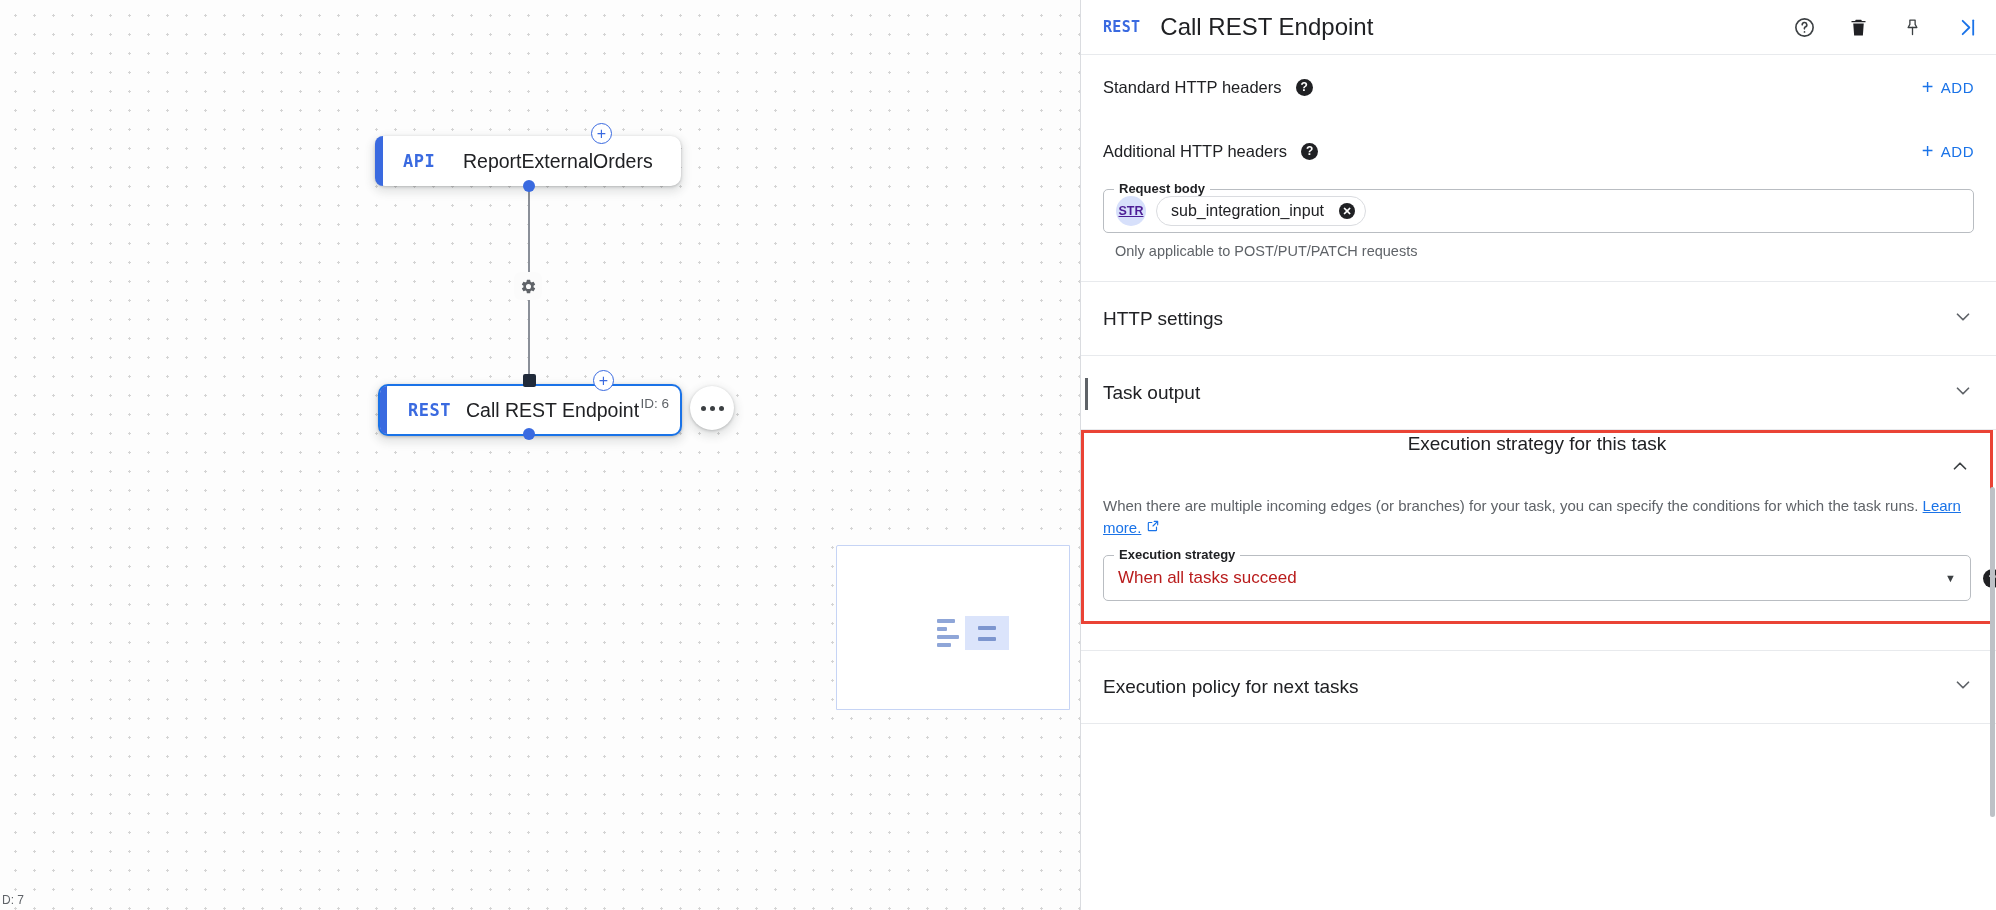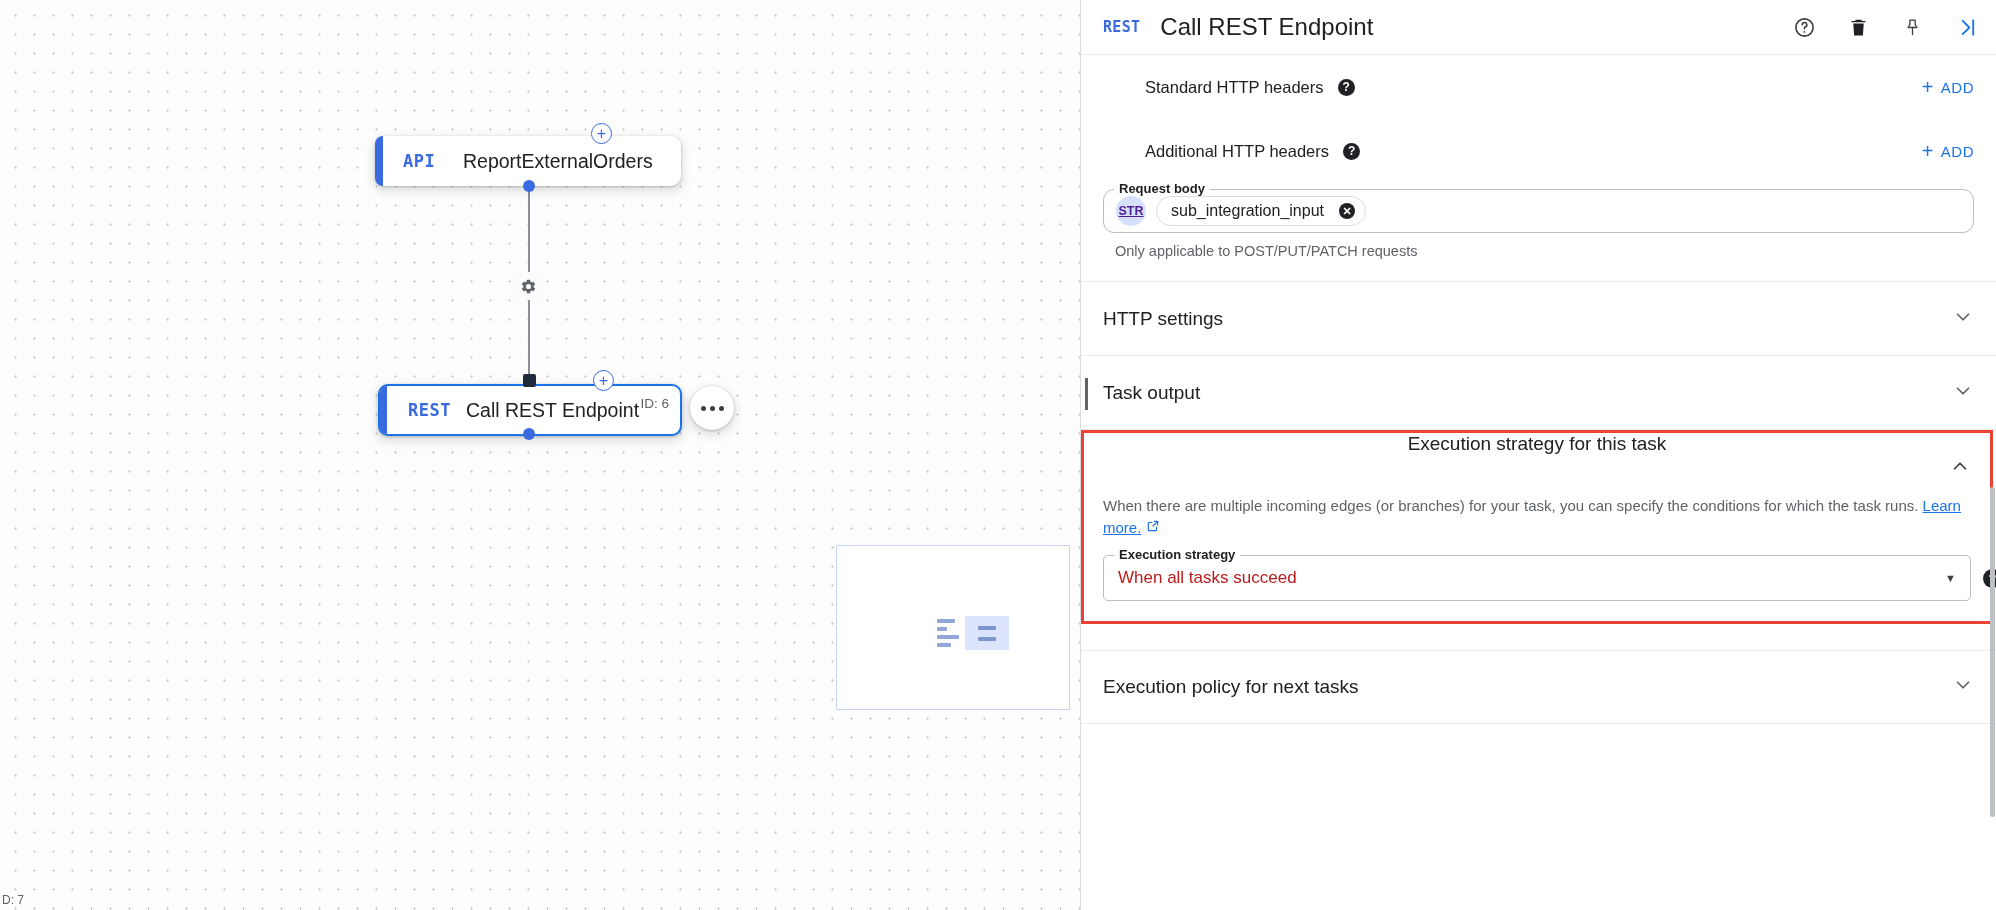--- a/index.html
+++ b/index.html
@@ -172,42 +172,42 @@
   .header-actions { margin-left: auto; display: flex; align-items: center; gap: 30px; }
   .hicon { width: 24px; height: 24px; display: flex; align-items: center; justify-content: center; cursor: pointer; }
 
   .panel-body { height: 855px; overflow: hidden; position: relative; }
 
   .row-headers {
     display: flex; align-items: center;
     padding: 0 22px 0 22px;
     height: 64px;
   }
-  .row-label { font-size: 16.5px; color: #202124; margin-left: 42px; }
+  .row-label { font-size: 16.5px; color: #202124; }
   .help-dot {
     width: 17px; height: 17px; border-radius: 50%;
     background: #202124; color: #fff;
     font-size: 12px; font-weight: 700;
     display: inline-flex; align-items: center; justify-content: center;
     margin-left: 14px;
   }
   .add-btn {
     margin-left: auto;
     display: flex; align-items: center; gap: 7px;
     color: #1a73e8; font-size: 15px; font-weight: 500; letter-spacing: .5px;
     cursor: pointer;
   }
   .add-btn .plus { font-size: 20px; line-height: 1; }
 
   
   .field-wrap { padding: 6px 22px 0 22px; }
   .field {
     position: relative;
     border: 1px solid #b9bdc2;
-    border-radius: 11px;
+    border-radius: 5px;
     height: 44px;
     display: flex; align-items: center;
     padding: 0 12px;
   }
   .field > legend, .field-legend {
     position: absolute; top: -9px; left: 10px;
     background: #ffffff; padding: 0 5px;
     font-size: 13px; font-weight: 700; color: #202124;
   }
   .str-badge {

